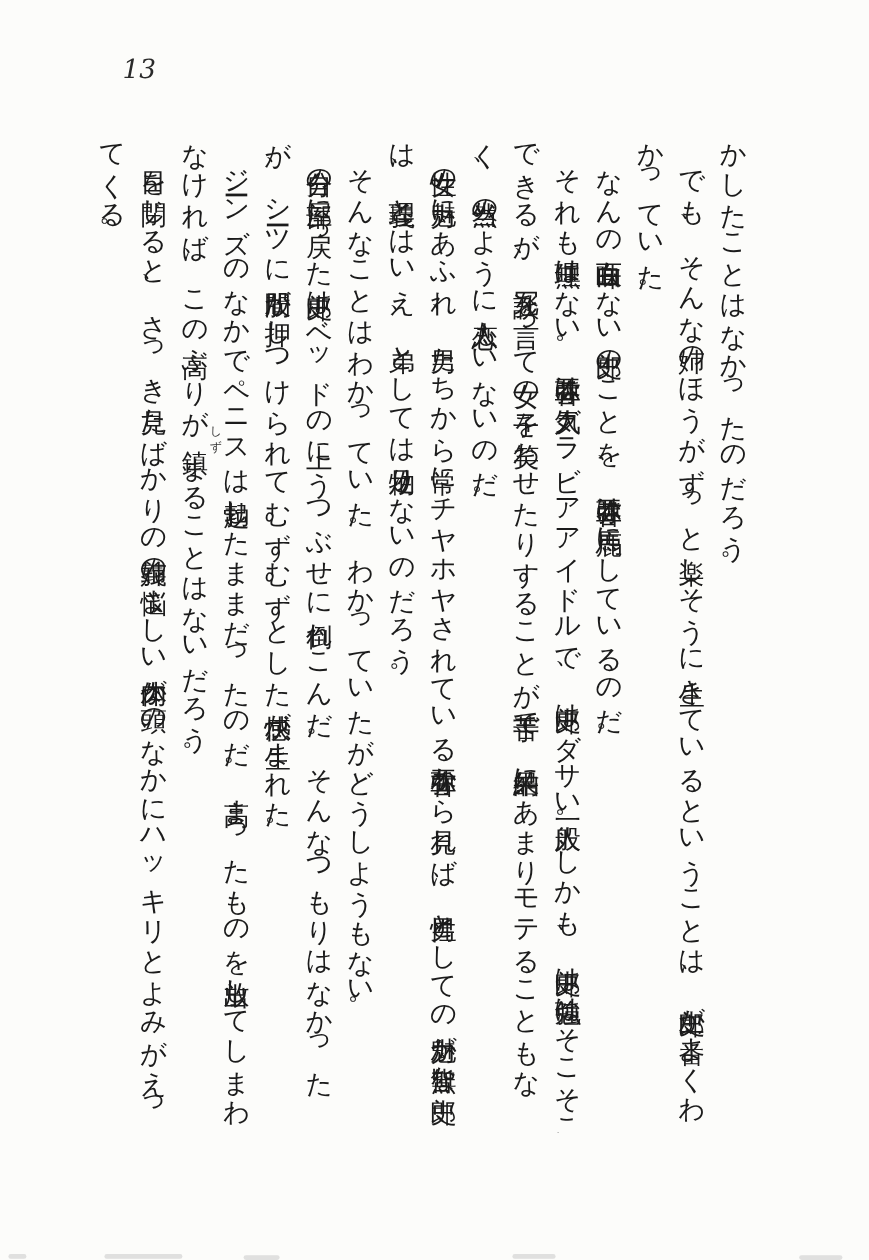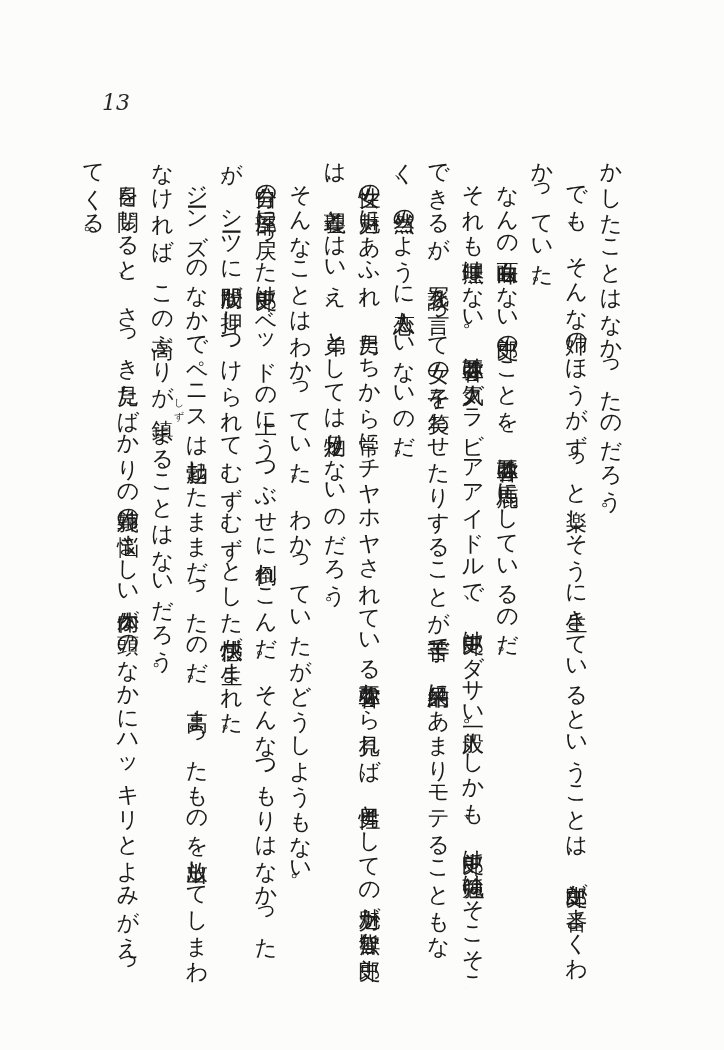--- a/index.html
+++ b/index.html
@@ -2,21 +2,21 @@
 <html lang="ja"><head>
 <meta charset="utf-8">
 <style>
   html, body { margin: 0; padding: 0; }
   body {
     width: 724px; height: 1050px;
     position: relative; overflow: hidden;
     background: #fcfcfa;
     font-family: "Liberation Serif", "DejaVu Serif", serif;
   }
-  .page { position: absolute; inset: 0; margin-top: 44px; }
+  .page { position: absolute; inset: 0; }
   .page-number {
     position: absolute; left: 102px; top: 46px;
     font-style: italic; font-size: 22px; color: #2a2a2a;
     font-family: "DejaVu Serif", serif;
   }
   .text-block {
     position: absolute; top: 104px; right: 96px;
     width: 554px; height: 840px;
     writing-mode: vertical-rl;
     -webkit-writing-mode: vertical-rl;

